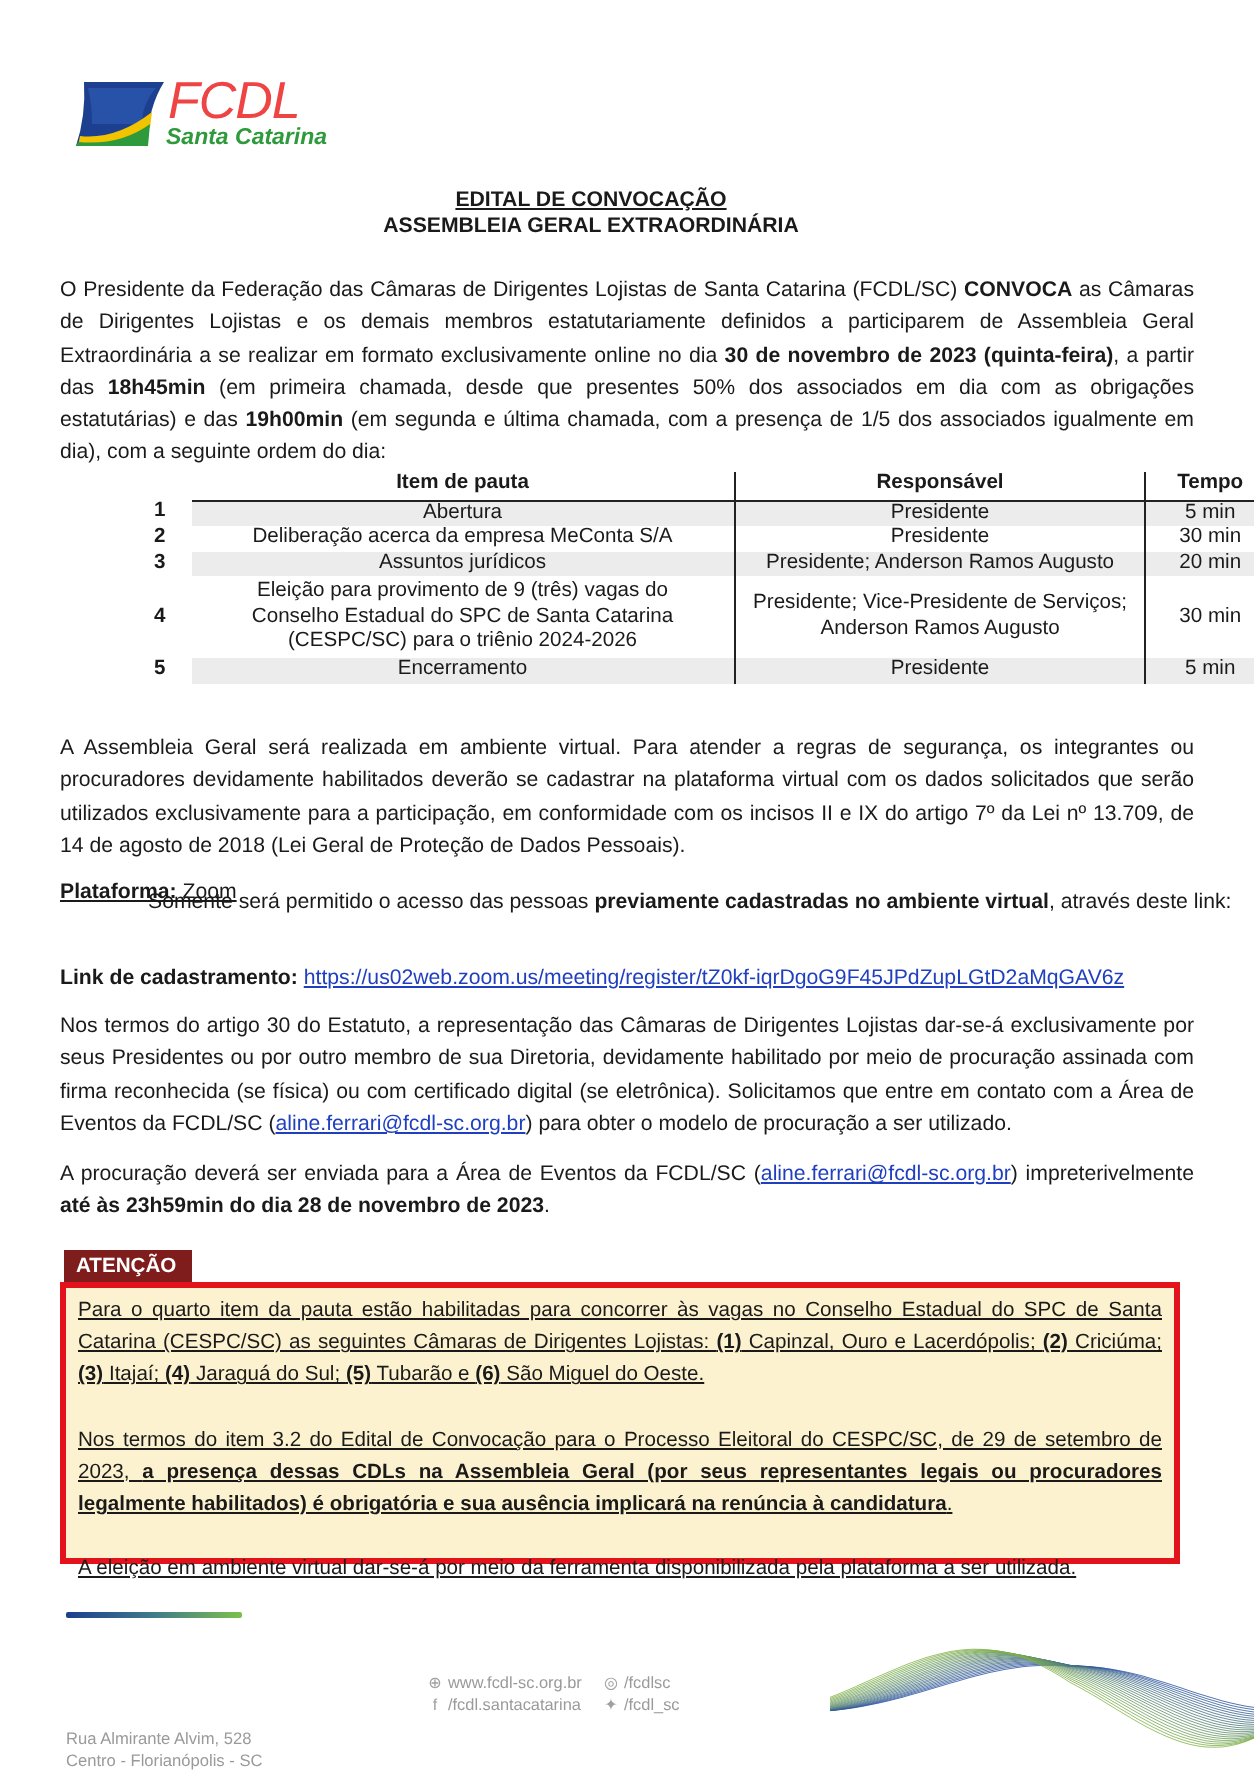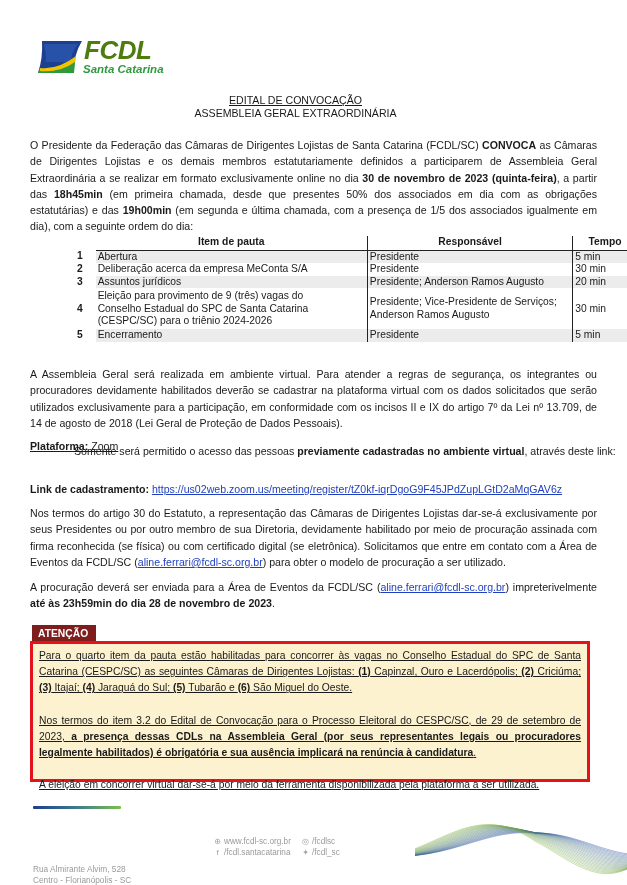--- a/index.html
+++ b/index.html
@@ -3,34 +3,34 @@
 <meta charset="utf-8">
 <style>
   * { box-sizing: border-box; margin: 0; padding: 0; }
   html, body { width: 627px; height: 885px; background: #ffffff; overflow: hidden; }
   body { position: relative; font-family: "Liberation Sans", sans-serif; color: #1a1a1a; font-size: 10.6px; line-height: 16.3px; }
   .abs { position: absolute; }
 
   
   .logo { left: 38px; top: 40px; width: 130px; height: 36px; }
   .logo-mark { position: absolute; left: 0; top: 0; width: 44px; height: 34px; }
-  .logo-title { position: absolute; left: 46px; top: -4px; font-size: 26px; line-height: 28px; font-weight: bold; font-style: italic; color: #4d7c0f; letter-spacing: -0.5px; }
+  .logo-title { position: absolute; left: 46px; top: -4px; font-size: 26px; line-height: 28px; font-weight: normal; font-style: italic; color: #ef4444; letter-spacing: -0.5px; }
   .logo-sub { position: absolute; left: 45px; top: 23px; font-size: 11.5px; line-height: 13px; font-weight: bold; font-style: italic; color: #2e9a3c; white-space: nowrap; }
 
-  .title-block { left: 0; width: 591px; top: 94px; text-align: center; font-weight: normal; font-size: 10.6px; line-height: 13px; }
+  .title-block { left: 0; width: 591px; top: 94px; text-align: center; font-weight: bold; font-size: 10.6px; line-height: 13px; }
   .title-line1 { text-decoration: underline; }
 
   .para { left: 30px; width: 567px; text-align: justify; }
   .para b { font-weight: bold; }
   .link { color: #1f3fbf; text-decoration: underline; }
 
   
   .agenda { left: 30px; top: 236px; width: 560px; border-collapse: collapse; font-size: 10.3px; line-height: 12.6px; margin-left: 47px; }
   .agenda th { font-weight: bold; text-align: center; padding: 0 0 1px 0; border-bottom: 1px solid #222; }
-  .agenda td { padding: 0 2px; }
+  .agenda td { text-align: center; padding: 0 2px; }
   .agenda td.num { text-align: left; font-weight: bold; width: 18px; padding-left: 0; }
   .agenda th.num { border-bottom: none; width: 18px; }
   .agenda .c-item { width: 262px; border-right: 1px solid #222; }
   .agenda .c-resp { width: 198px; border-right: 1px solid #222; }
   .agenda .c-time { width: 62px; }
   .agenda tr.shade td.cell { background: #ececec; }
   .agenda tr.row4 td { height: 41px; }
 
   
   .att-label { left: 32px; top: 625px; width: 64px; height: 17px; background: #7f1d1d; color: #fff; font-weight: bold; font-size: 10.3px; line-height: 17px; padding-left: 6px; }
@@ -127,21 +127,21 @@
 <p class="abs para" style="top:481px; text-align:left;"><b>Link de cadastramento:</b> <a class="link">https://us02web.zoom.us/meeting/register/tZ0kf-iqrDgoG9F45JPdZupLGtD2aMqGAV6z</a></p>
 
 <p class="abs para" style="top:505px;"><span>Nos termos do artigo 30 do Estatuto, a representação das Câmaras de Dirigentes Lojistas dar-se-á exclusivamente por seus Presidentes ou por outro membro de sua Diretoria, devidamente habilitado por meio de procuração assinada com firma reconhecida (se física) ou com certificado digital (se eletrônica). Solicitamos que entre em contato com a Área de Eventos da FCDL/SC (</span><a class="link">aline.ferrari@fcdl-sc.org.br</a><span>) para obter o modelo de procuração a ser utilizado.</span></p>
 
 <p class="abs para" style="top:579px;"><span>A procuração deverá ser enviada para a Área de Eventos da FCDL/SC (</span><a class="link">aline.ferrari@fcdl-sc.org.br</a><span>) impreterivelmente </span><b>até às 23h59min do dia 28 de novembro de 2023</b><span>.</span></p>
 
 <div class="abs att-label">ATENÇÃO</div>
 <div class="abs att-box">
   <p><span>Para o quarto item da pauta estão habilitadas para concorrer às vagas no Conselho Estadual do SPC de Santa Catarina (CESPC/SC) as seguintes Câmaras de Dirigentes Lojistas: </span><b>(1)</b><span> Capinzal, Ouro e Lacerdópolis; </span><b>(2)</b><span> Criciúma; </span><b>(3)</b><span> Itajaí; </span><b>(4)</b><span> Jaraguá do Sul; </span><b>(5)</b><span> Tubarão e </span><b>(6)</b><span> São Miguel do Oeste.</span></p>
   <p><span>Nos termos do item 3.2 do Edital de Convocação para o Processo Eleitoral do CESPC/SC, de 29 de setembro de 2023, </span><b>a presença dessas CDLs na Assembleia Geral (por seus representantes legais ou procuradores legalmente habilitados) é obrigatória e sua ausência implicará na renúncia à candidatura</b><span>.</span></p>
-  <p>A eleição em concorrer virtual dar-se-á por meio da ferramenta disponibilizada pela plataforma a ser utilizada.</p>
+  <p>A eleição em ambiente virtual dar-se-á por meio da ferramenta disponibilizada pela plataforma a ser utilizada.</p>
 </div>
 
 <div class="abs footer-bar"></div>
 <div class="abs footer-addr">
   <div>Rua Almirante Alvim, 528</div>
   <div>Centro - Florianópolis - SC</div>
   <div>CEP 88015-380</div>
   <div>Fone: (48) 3251-5100</div>
 </div>
 <div class="abs footer-social">

